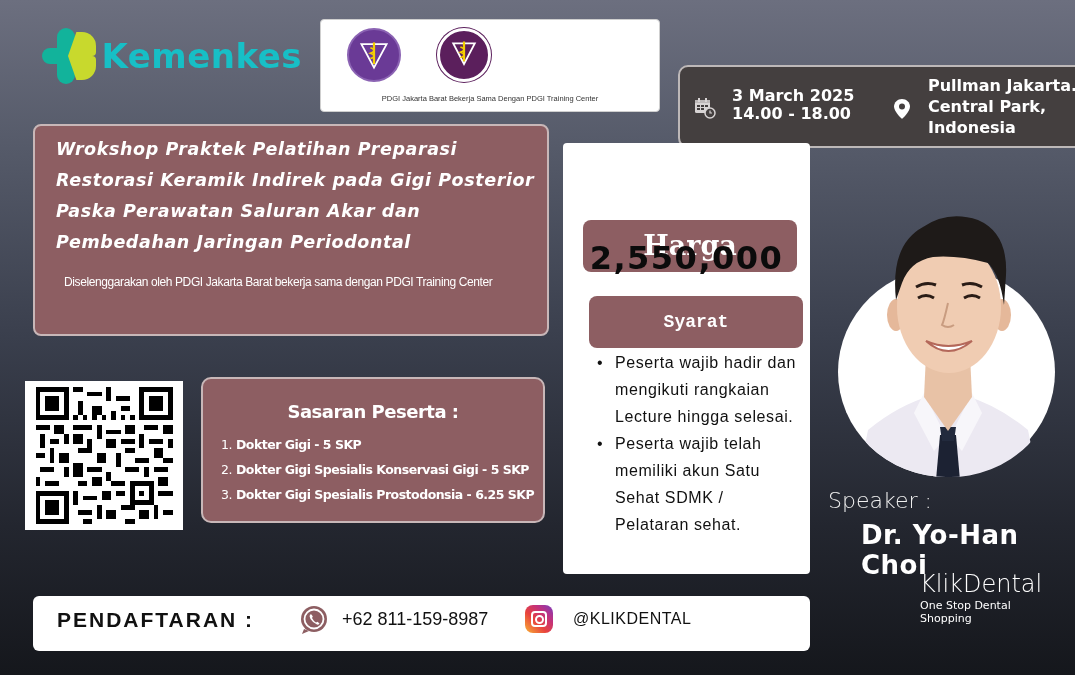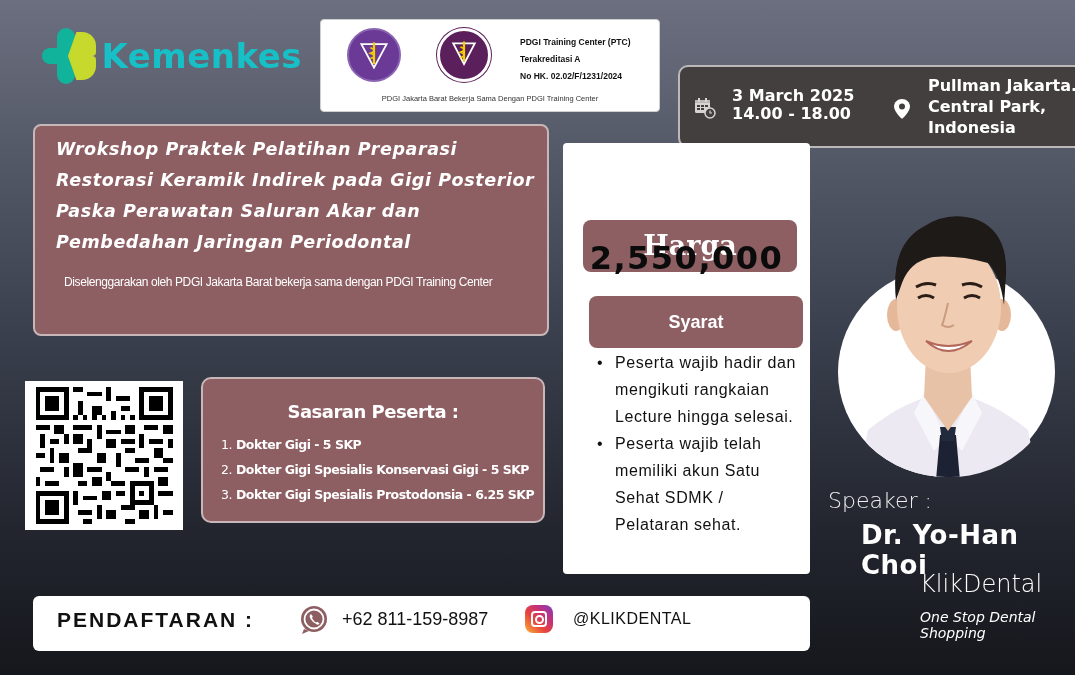--- a/index.html
+++ b/index.html
@@ -50,35 +50,35 @@
   .target-card { left: 201px; top: 377px; width: 344px; height: 146px; background: #8d5e62; border: 2px solid #c8b7b8; border-radius: 10px; }
   .target-title { position: absolute; left: 0; right: 0; top: 22px; text-align: center; font-family: "DejaVu Sans", sans-serif; font-weight: bold; font-size: 18px; letter-spacing: -0.5px; }
   .target-list { position: absolute; left: 18px; top: 53px; list-style: none; font-family: "DejaVu Sans", sans-serif; font-size: 12.5px; line-height: 25px; letter-spacing: -0.5px; }
   .target-list li span.num { font-weight: normal; margin-right: 4px; }
   .target-list li span.txt { font-weight: bold; }
 
   
   .price-panel { left: 563px; top: 143px; width: 247px; height: 431px; background: #fff; border-radius: 4px; color: #111; }
   .harga-btn { position: absolute; left: 20px; top: 29px; width: 214px; height: 52px; background: #8d5e62; border-radius: 8px; color: #fff; text-align: center; font-family: "DejaVu Serif", serif; font-weight: bold; font-size: 27px; line-height: 52px; margin-top: 48px; }
   .price { position: absolute; left: 0; right: 0; top: 96px; text-align: center; font-family: "DejaVu Sans", sans-serif; font-weight: bold; font-size: 32px; letter-spacing: 1.5px; color: #0b0b0b; }
-  .syarat-btn { position: absolute; left: 26px; top: 153px; width: 214px; height: 52px; background: #8d5e62; border-radius: 8px; color: #fff; text-align: center; font-family: Liberation Sans, sans-serif; font-weight: bold; font-size: 18px; line-height: 52px; }
+  .syarat-btn { position: absolute; left: 26px; top: 153px; width: 214px; height: 52px; background: #8d5e62; border-radius: 8px; color: #fff; text-align: center; font-family: Liberation Mono, monospace; font-weight: bold; font-size: 18px; line-height: 52px; }
   .req-list { position: absolute; left: 34px; top: 206px; width: 200px; list-style: none; font-family: "Liberation Sans", sans-serif; font-size: 16px; line-height: 27px; letter-spacing: 0.6px; color: #111; }
   .req-list li { position: relative; padding-left: 18px; }
   .req-list li::before { content: "•"; position: absolute; left: 0; top: 0; }
 
   
   .photo-wrap { left: 838px; top: 205px; width: 220px; height: 280px; }
   .photo-circle { position: absolute; left: 0; top: 62px; width: 217px; height: 210px; background: #fff; border-radius: 50%; overflow: hidden; }
   .photo-svg { position: absolute; left: 0; top: 0; width: 220px; height: 275px; }
 
   .speaker-label { left: 828px; top: 488px; font-family: "DejaVu Sans", sans-serif; font-size: 22px; font-weight: 300; color: #f0f0f0; }
   .speaker-name { left: 829px; top: 520px; font-family: "DejaVu Sans", sans-serif; font-weight: bold; font-size: 26px; letter-spacing: 0.5px; margin-left: 32px; }
   .brand { left: 920px; top: 570px; width: 130px; }
   .brand-name { font-family: "DejaVu Sans", sans-serif; font-size: 24px; letter-spacing: 0px; font-weight: 300; }
-  .brand-tag { font-family: "DejaVu Sans", sans-serif; font-size: 14px; margin-top: 11px; font-style: italic; }
+  .brand-tag { font-family: "DejaVu Sans", sans-serif; font-size: 11px; margin-top: 1px; }
 
   
   .reg-bar { left: 33px; top: 596px; width: 777px; height: 55px; background: #fff; border-radius: 6px; color: #111; display: flex; align-items: center; }
   .reg-label { position: absolute; left: 24px; top: 12px; font-family: "Liberation Sans", sans-serif; font-weight: bold; font-size: 21px; letter-spacing: 2px; }
   .wa-icon { position: absolute; left: 267px; top: 9px; width: 28px; height: 30px; }
   .phone { position: absolute; left: 309px; top: 13px; font-family: "Liberation Sans", sans-serif; font-size: 18px; }
   .ig-icon { position: absolute; left: 492px; top: 9px; width: 28px; height: 28px; border-radius: 8px; background: linear-gradient(45deg, #f9b234 0%, #e8423d 40%, #c1317e 70%, #7a3dbf 100%); }
   .ig-icon::before { content: ""; position: absolute; left: 6px; top: 6px; width: 12px; height: 12px; border: 2.5px solid #fff; border-radius: 4px; }
   .ig-icon::after { content: ""; position: absolute; left: 10px; top: 10px; width: 5px; height: 5px; border: 2px solid #fff; border-radius: 50%; }
   .ig-handle { position: absolute; left: 540px; top: 14px; font-family: "Liberation Sans", sans-serif; font-size: 16px; letter-spacing: 0.5px; }
@@ -103,25 +103,20 @@
         <line x1="20" y1="6" x2="20" y2="30" stroke="#f5d000" stroke-width="2.5"></line>
         <path d="M16 12 Q24 15 16 18 Q24 21 16 24" fill="none" stroke="#f5d000" stroke-width="1.8"></path>
       </svg>
   </div>
   <div class="seal seal2">
     <svg viewBox="0 0 40 40">
         <polygon points="8,7 32,7 20,30" fill="none" stroke="#fff" stroke-width="2"></polygon>
         <line x1="20" y1="5" x2="20" y2="27" stroke="#f5d000" stroke-width="2.5"></line>
         <path d="M16 11 Q24 14 16 17 Q24 20 16 23" fill="none" stroke="#f5d000" stroke-width="1.8"></path>
       </svg>
-  </div>
-  <div class="pdgi-info">
-    <div>PDGI Training Center (PTC)</div>
-    <div>Terakreditasi A</div>
-    <div>No HK. 02.02/F/1231/2024</div>
   </div>
   <div class="pdgi-foot">PDGI Jakarta Barat Bekerja Sama Dengan PDGI Training Center</div>
 </div>
 
 <div class="abs event-box">
   <svg class="cal-icon" viewBox="0 0 22 22">
     <rect x="1" y="3" width="15" height="13" rx="1.5" fill="#d8d4d4"></rect>
     <rect x="1" y="3" width="15" height="3" fill="#bdb8b8"></rect>
     <rect x="4" y="1" width="2" height="4" fill="#d8d4d4"></rect>
     <rect x="11" y="1" width="2" height="4" fill="#d8d4d4"></rect>

